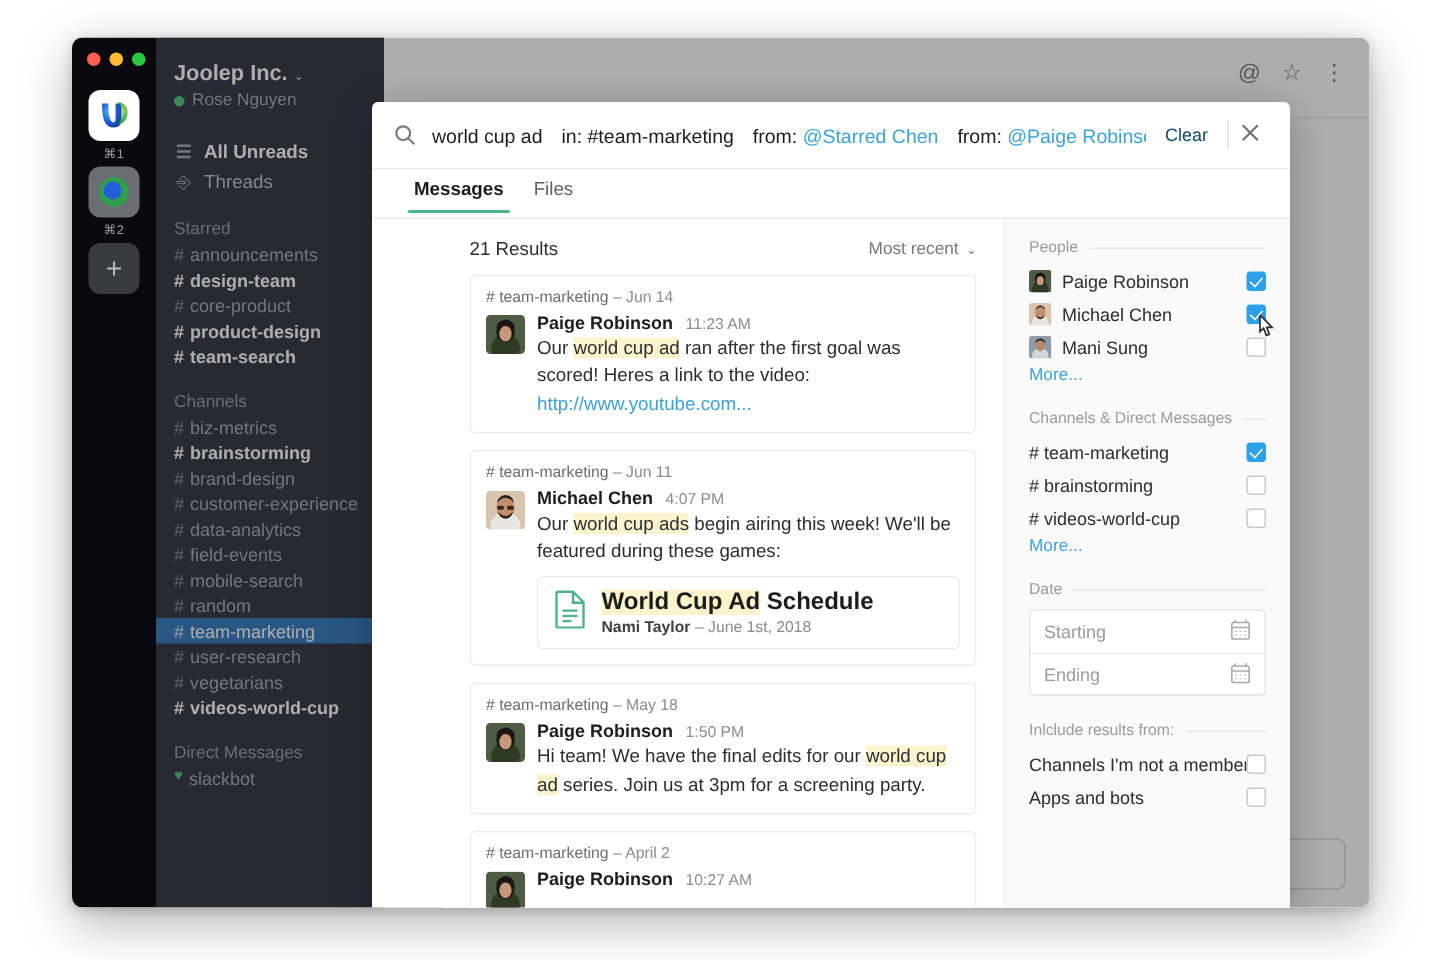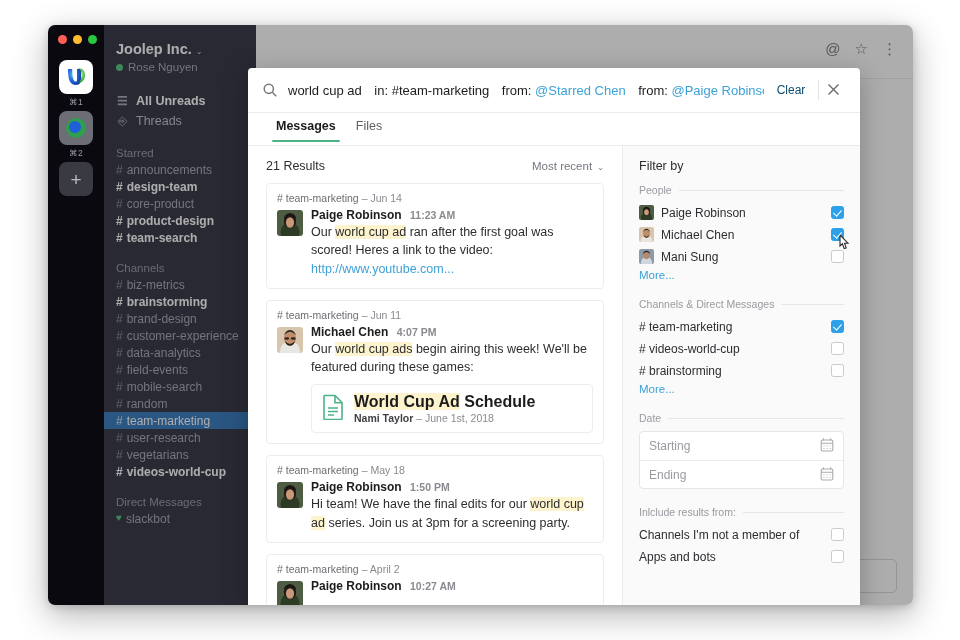--- a/index.html
+++ b/index.html
@@ -243,20 +243,21 @@
     position: absolute; left: 6px; right: 6px; bottom: -1px;
     height: 2.5px; background: #4cb387;
     border-radius: 2px;
   }
 
   
   #modal-body {
     flex: 1 1 auto;
     display: flex;
     min-height: 0;
+    padding-left: 47px;
   }
   #results-pane {
     width: 374px;
     flex: 0 0 374px;
     background: #ffffff;
     padding: 13px 18px 0 18px;
     overflow: hidden;
     position: relative;
   }
   #results-head {
@@ -287,21 +288,21 @@
     border-radius: 3px;
     overflow: hidden;
     margin-top: 2px;
   }
   .result-text { flex: 1 1 auto; min-width: 0; }
   .line-author {
     font-size: 12px;
     color: #1d1c1d;
   }
   .line-author b { font-weight: bold; }
-  .line-author .ts { color: #8a8a90; font-size: 10.5px; margin-left: 5px; font-weight: bold; }
+  .line-author .ts { color: #8a8a90; font-size: 10.5px; margin-left: 5px; font-weight: normal; }
   .msg-body {
     font-size: 12.5px;
     color: #2c2d30;
     line-height: 1.46;
     margin-top: 1px;
   }
   .hl { background: #fdf3cd; }
   .lnk { color: #3da2d8; }
 
   .attach-card {
@@ -758,21 +759,20 @@
                 <div class="line-author">
                   <b>Paige Robinson</b>
                   <span class="ts">10:27 AM</span>
                 </div>
               </div>
             </div>
           </div>
         </div>
 
         <div id="filters-pane">
-          <div id="filter-by-title">Filter by</div>
 
           <div class="group-label">
             <span>People</span>
           </div>
 
           <div class="filter-row">
             <span class="fr-avatar">
               <svg width="15" height="15" viewBox="0 0 26 26">
                 <rect width="26" height="26" fill="#4e5c43"></rect>
                 <circle cx="13" cy="22" r="9.5" fill="#2d3a24"></circle>
@@ -824,25 +824,25 @@
 
           <div class="group-label">
             <span>Channels &amp; Direct Messages</span>
           </div>
 
           <div class="filter-row">
             <span class="fr-label"># team-marketing</span>
             <span class="cbox on"></span>
           </div>
           <div class="filter-row">
+            <span class="fr-label"># brainstorming</span>
+            <span class="cbox"></span>
+          </div>
+          <div class="filter-row">
             <span class="fr-label"># videos-world-cup</span>
-            <span class="cbox"></span>
-          </div>
-          <div class="filter-row">
-            <span class="fr-label"># brainstorming</span>
             <span class="cbox"></span>
           </div>
 
           <div class="more-link">More...</div>
 
           <div class="spacer-lg"></div>
 
           <div class="group-label">
             <span>Date</span>
           </div>

